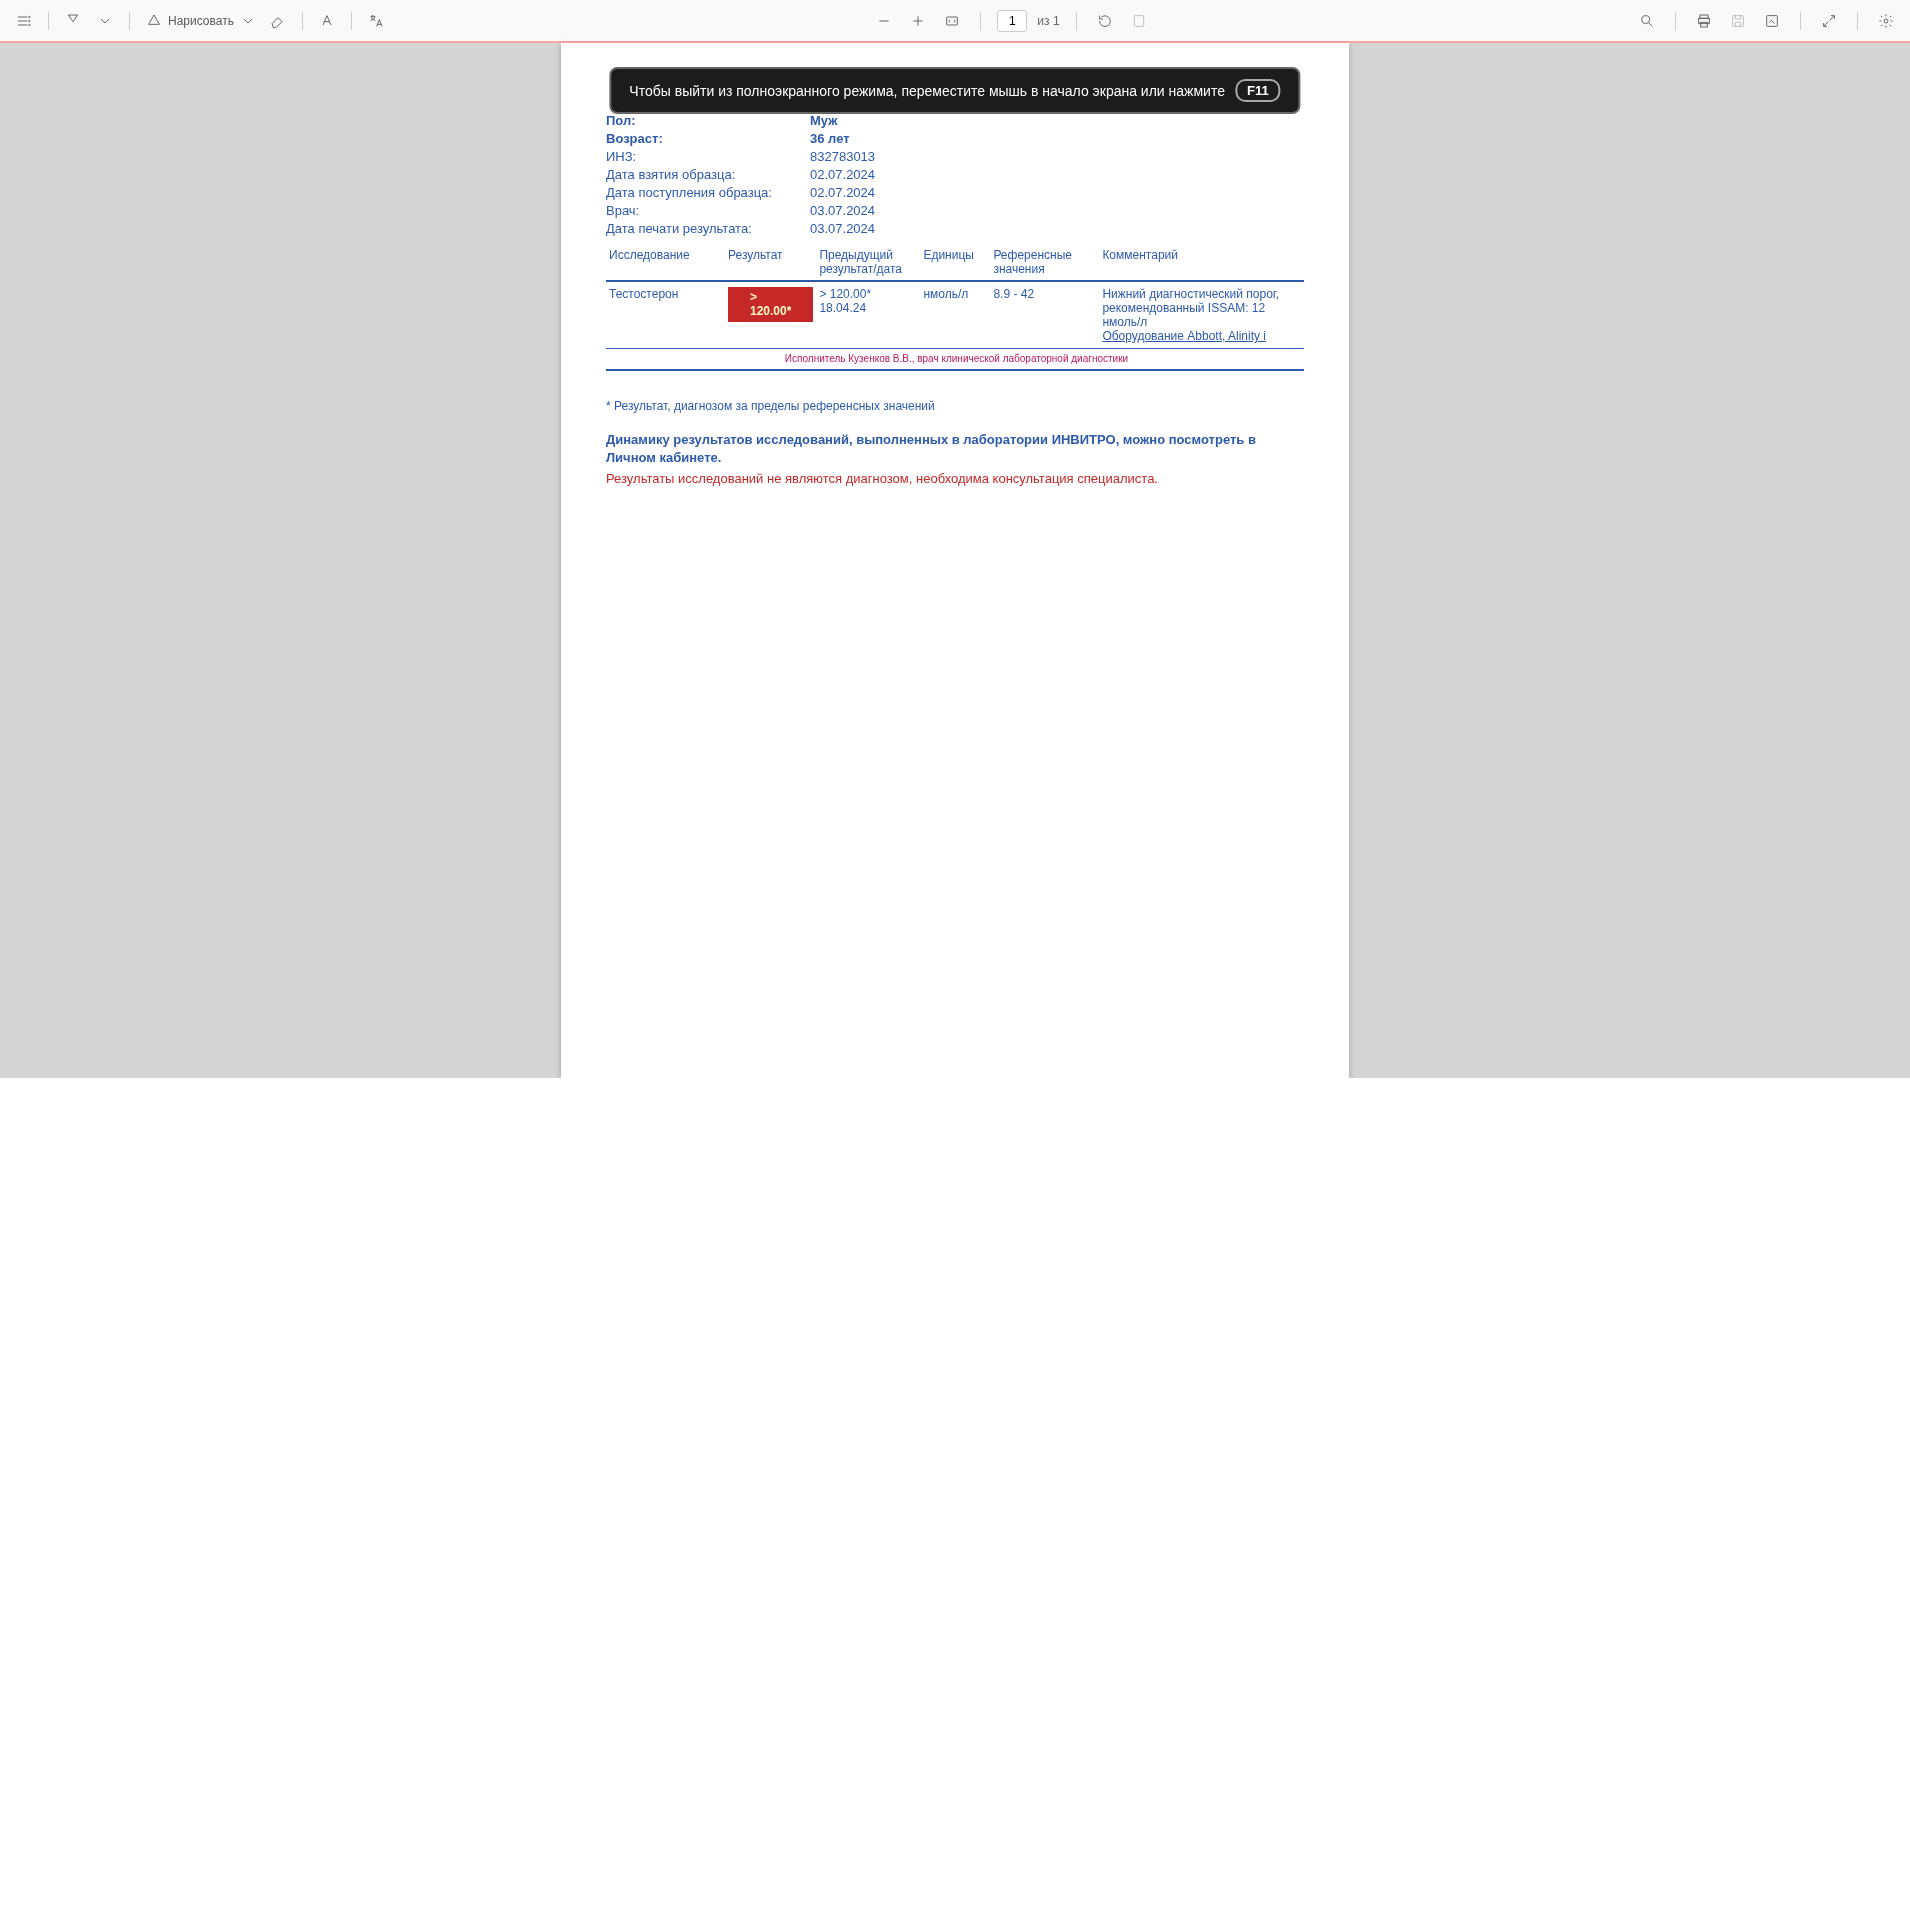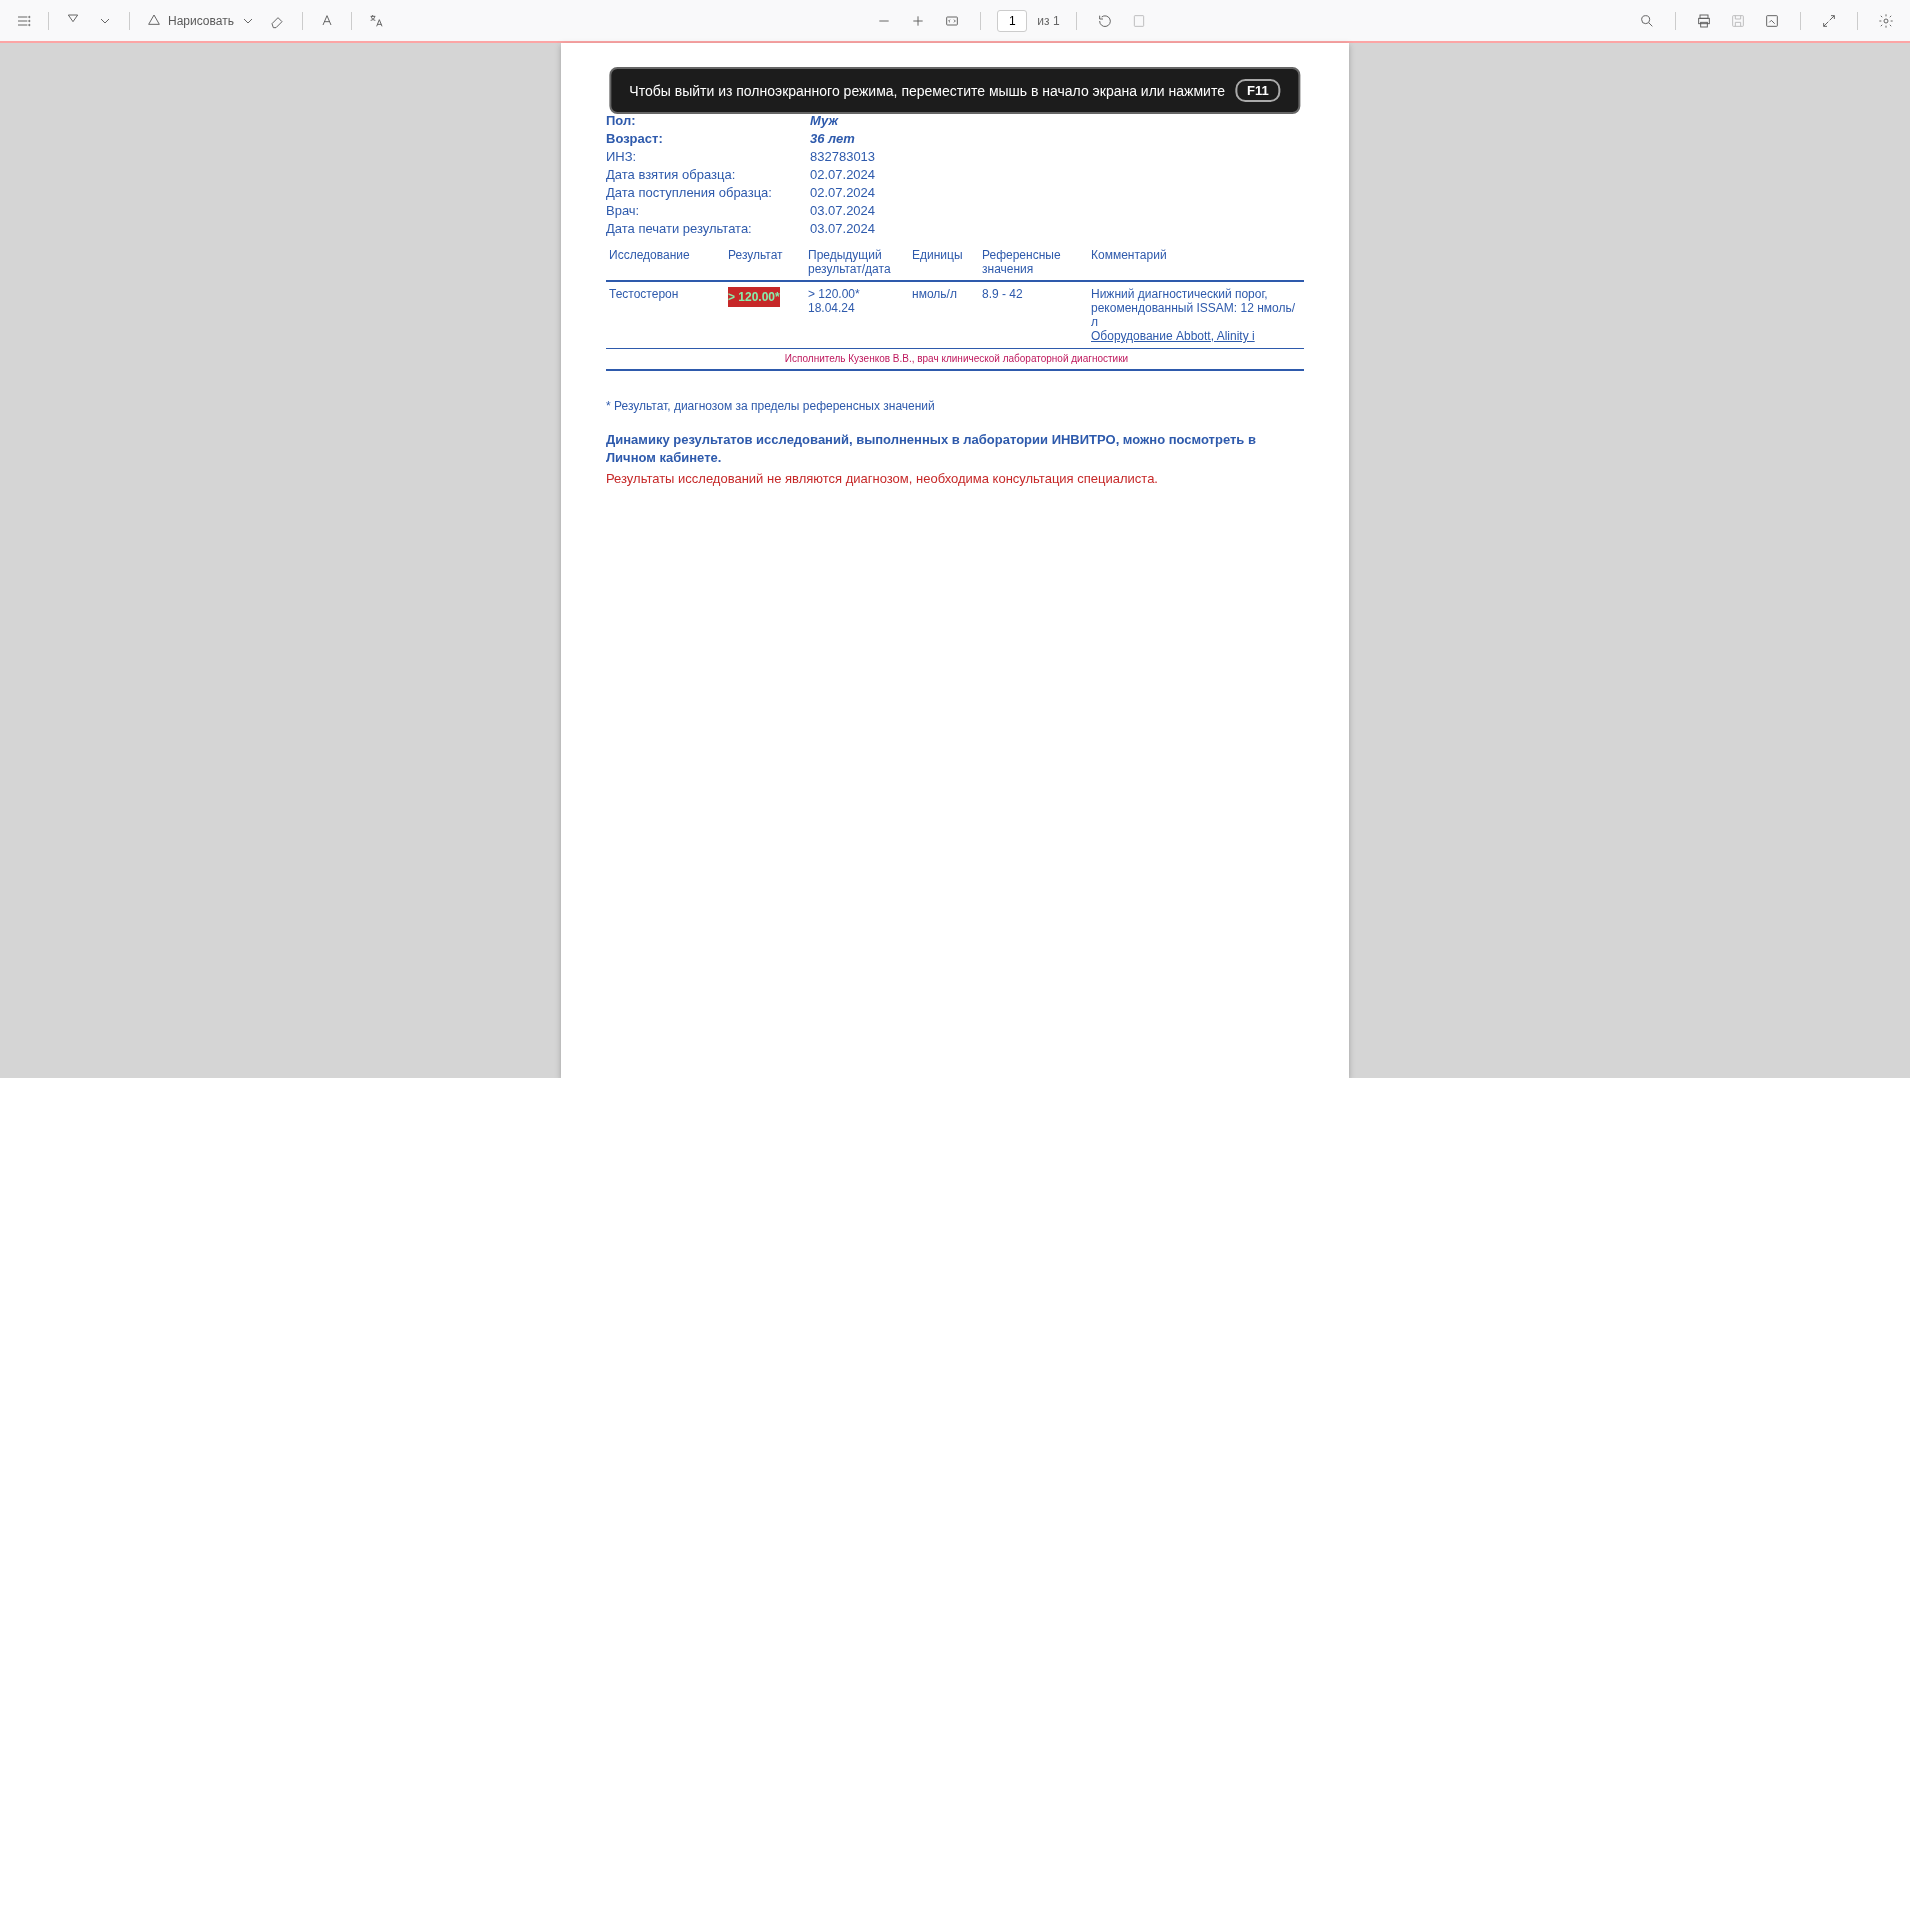--- a/index.html
+++ b/index.html
@@ -31,26 +31,26 @@
 
 .header-row { display:flex; }
 .patient-name { color:#2e5aac; font-weight:bold; font-size:14px; display:inline-block; margin-left:96px; margin-bottom:8px; }
 .clinic { color:#2e5aac; font-weight:bold; font-size:14px; }
 .phone { color:#2e5aac; font-size:13px; margin-top:4px; }
 
 .info-row { display:flex; margin-bottom:3px; font-size:13px; }
 .info-label { width:204px; color:#2e5aac; }
 .info-label.bold { font-weight:bold; }
 .info-value { color:#2e5aac; }
-.info-value.bold { font-weight:bold;font-style:italic; }
+.info-value.bold { font-weight:bold; }
 
 table { width:100%; border-collapse:collapse; margin-top:8px; font-size:12px; }
 th { text-align:left; font-weight:normal; color:#2e5aac; padding:4px 3px; border-bottom:2px solid #2e5aac; vertical-align:top; }
 td { padding:5px 3px; border-bottom:1px solid #2e5aac; vertical-align:top; color:#2e5aac; }
-.result-badge { background:#c62828; color:#86efac; padding:3px 0; font-weight:bold; font-size:12px; line-height:1.2; display:inline-block; }
+.result-badge { background:#c62828; color:#fef9c3; padding:3px 22px; font-weight:bold; font-size:12px; line-height:1.2; display:inline-block; }
 .equipment { text-decoration:underline; }
 
 .performer { color:#be185d; font-size:10px; padding:4px 0 0 3px; border-bottom:2px solid #2e5aac; padding-bottom:5px;text-align:center;}
 .note-star { color:#2e5aac; font-size:12px; margin-top:28px; }
 .dynamic { color:#2e5aac; font-weight:bold; font-size:13px; margin-top:18px; line-height:1.4; }
 .attention-block { font-size:13px; margin-top:18px; line-height:1.5; }
 .attn-red { color:#c62828; }
 .attn-blue { color:#2e5aac; }
 .link { color:#c62828; }
 .disclaimer { color:#c62828; font-size:13px; margin-top:4px; }

